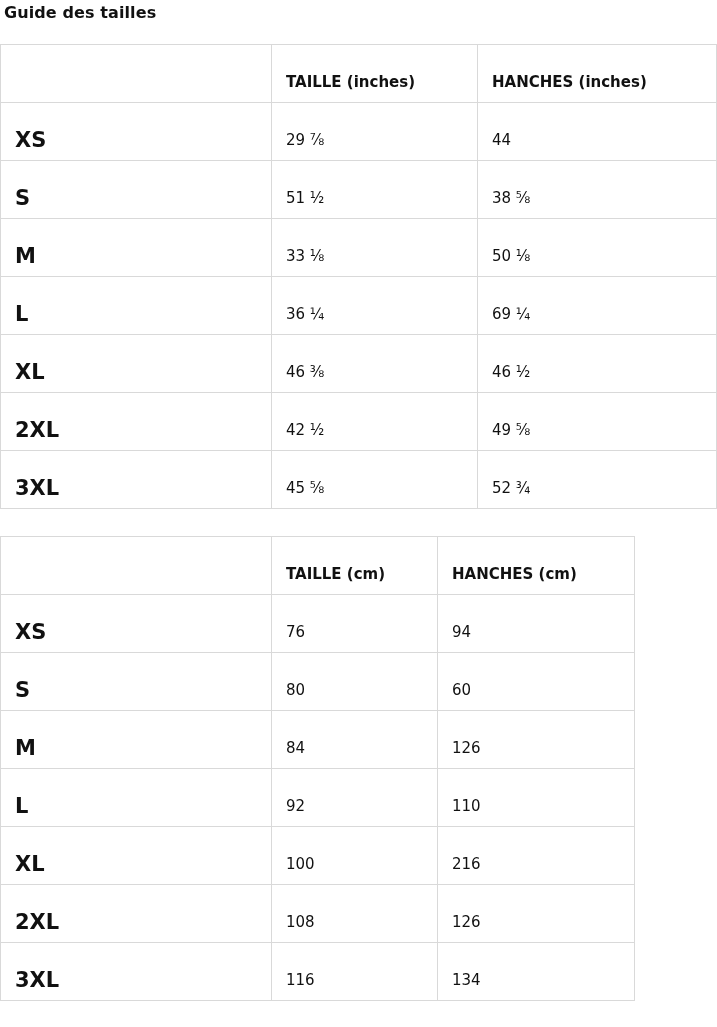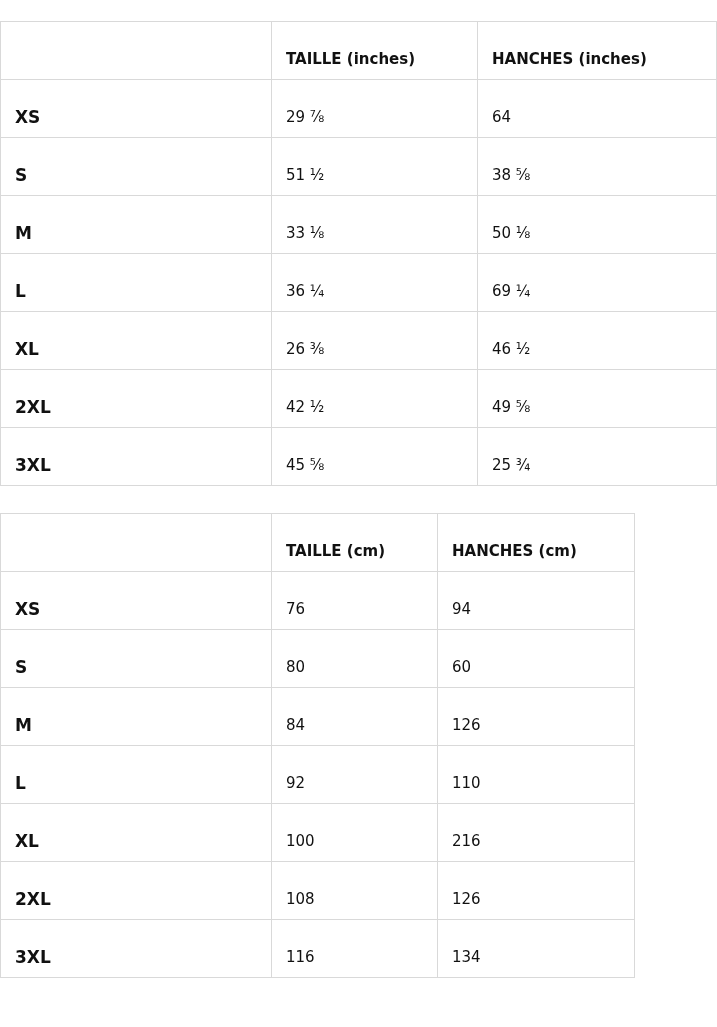--- a/index.html
+++ b/index.html
@@ -55,83 +55,84 @@
     color: #111111;
     box-sizing: border-box;
   }
   .size-table thead th {
     font-weight: bold;
     font-size: 15px;
     height: 58px;
   }
   .size-table tbody th {
     font-weight: bold;
-    font-size: 17px;
+    font-size: 21px;
   }
   .size-table.inches col.c0 { width: 271px; }
   .size-table.inches col.c1 { width: 206px; }
   .size-table.inches col.c2 { width: 239px; }
   .size-table.cm col.c0 { width: 271px; }
   .size-table.cm col.c1 { width: 166px; }
   .size-table.cm col.c2 { width: 197px; }
 </style>
 </head>
 <body>
 
 <div class="page">
 
+  <h1 class="page-title">Guide des tailles</h1>
 
   <table class="size-table inches">
     <colgroup>
       <col class="c0">
         <col class="c1">
         <col class="c2">
     </colgroup>
     <thead>
       <tr>
         <th></th>
         <th>TAILLE (inches)</th>
         <th>HANCHES (inches)</th>
       </tr>
     </thead>
     <tbody>
       <tr>
         <th>XS</th>
         <td>29 ⅞</td>
-        <td>64</td>
+        <td>44</td>
       </tr>
       <tr>
         <th>S</th>
         <td>51 ½</td>
         <td>38 ⅝</td>
       </tr>
       <tr>
         <th>M</th>
         <td>33 ⅛</td>
         <td>50 ⅛</td>
       </tr>
       <tr>
         <th>L</th>
         <td>36 ¼</td>
         <td>69 ¼</td>
       </tr>
       <tr>
         <th>XL</th>
-        <td>26 ⅜</td>
+        <td>46 ⅜</td>
         <td>46 ½</td>
       </tr>
       <tr>
         <th>2XL</th>
         <td>42 ½</td>
         <td>49 ⅝</td>
       </tr>
       <tr>
         <th>3XL</th>
         <td>45 ⅝</td>
-        <td>25 ¾</td>
+        <td>52 ¾</td>
       </tr>
     </tbody>
   </table>
 
   <table class="size-table cm">
     <colgroup>
       <col class="c0">
         <col class="c1">
         <col class="c2">
     </colgroup>

